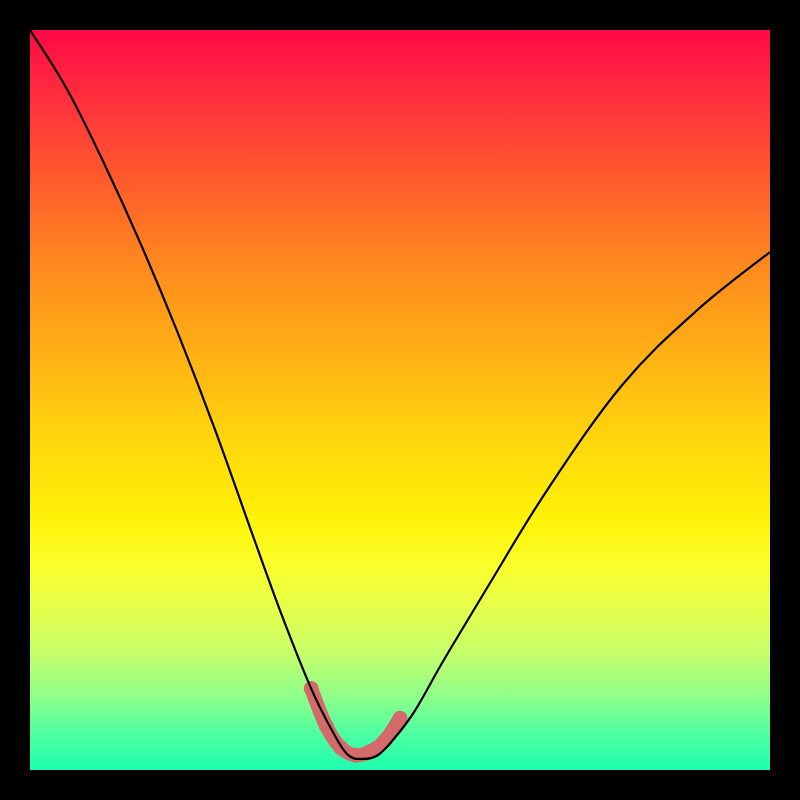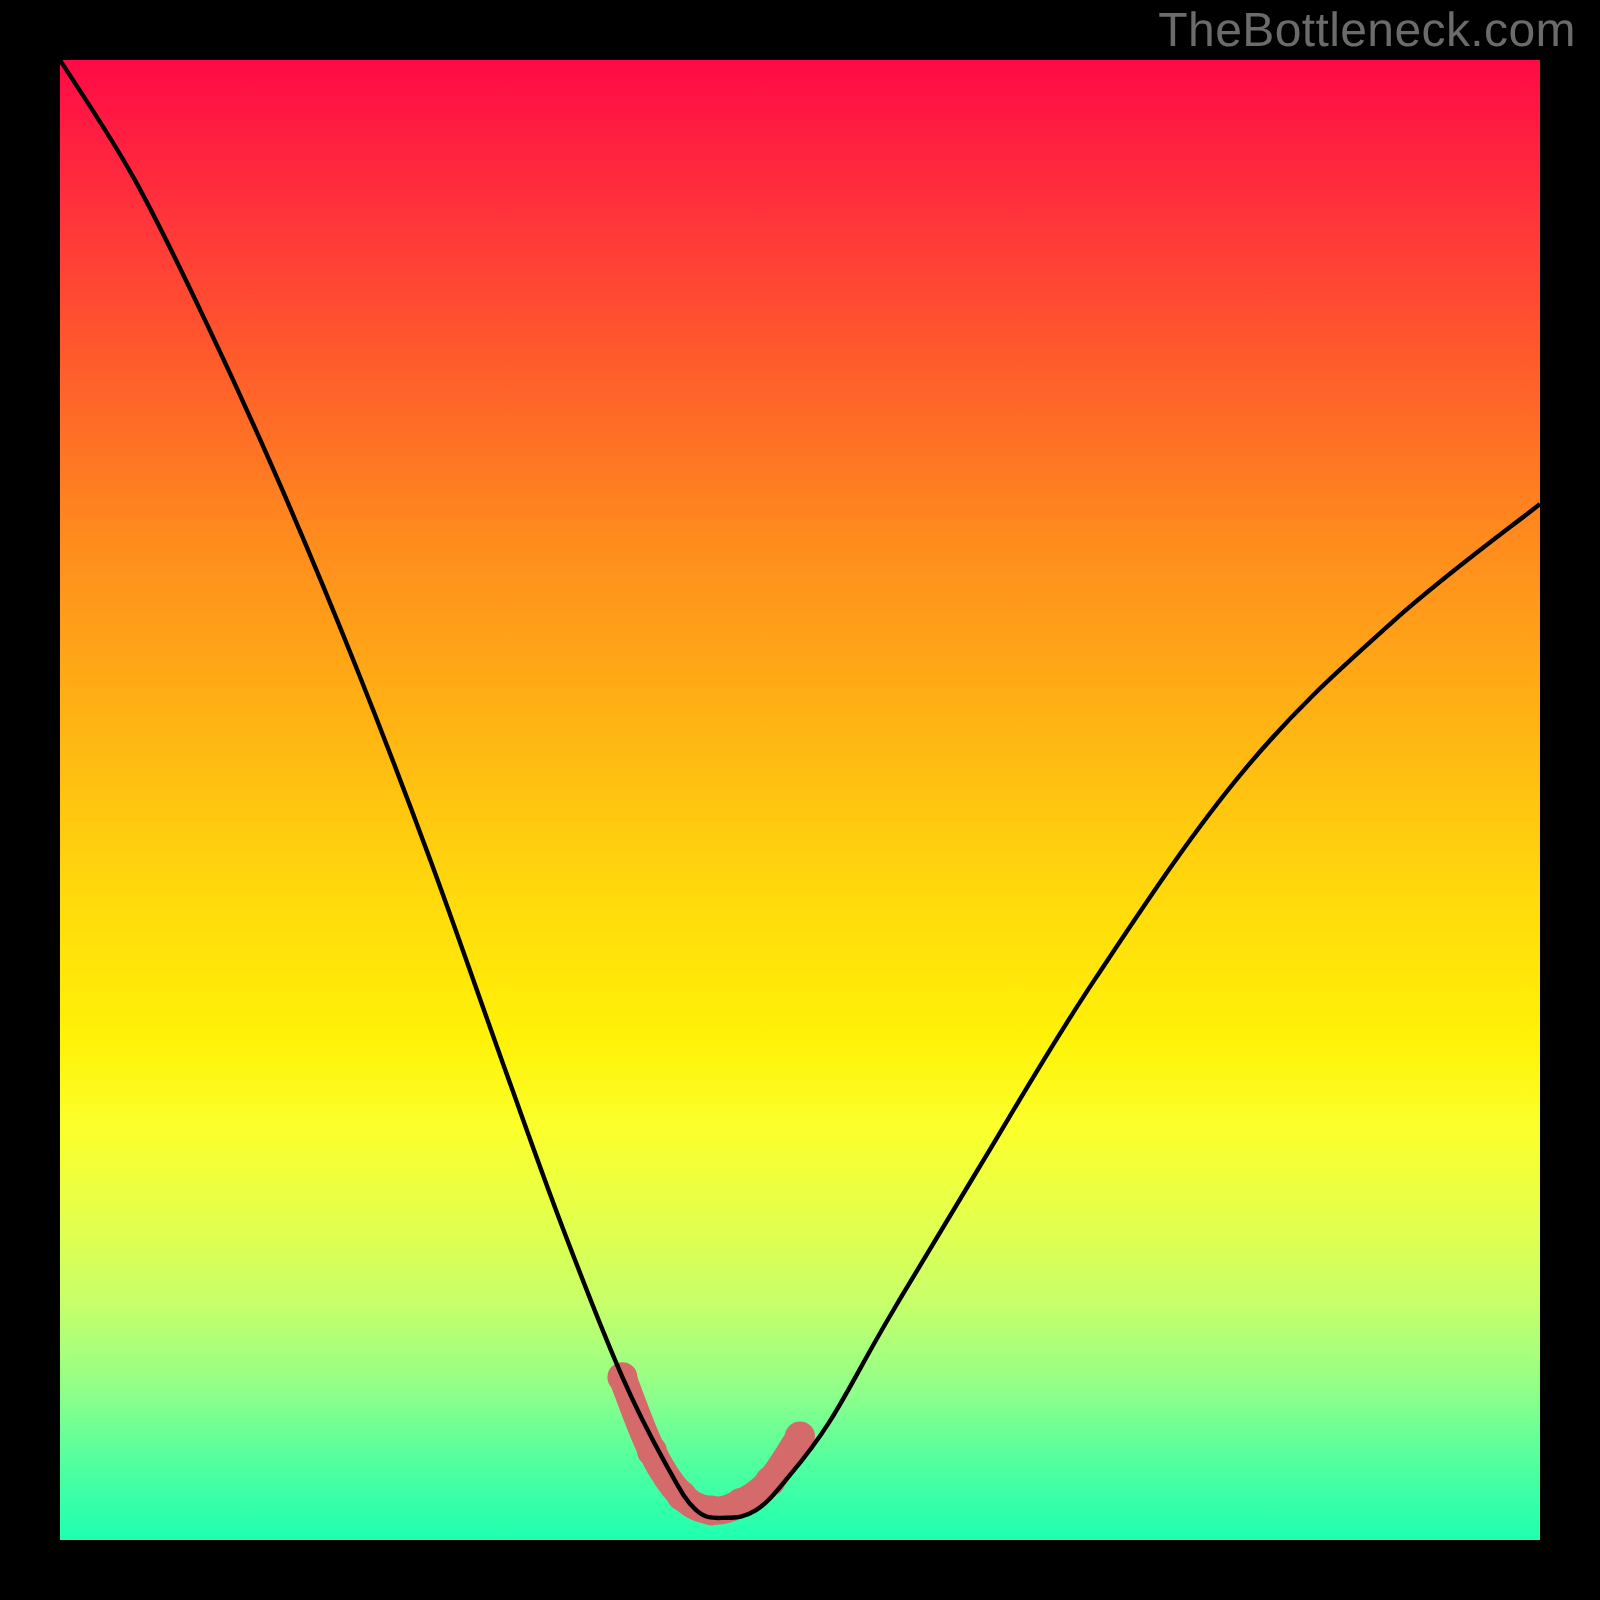--- a/index.html
+++ b/index.html
@@ -71,21 +71,20 @@
     stroke-linejoin: round;
   }
   .valley-dots {
     fill: #d46a6a;
   }
 </style>
 </head>
 <body>
 
 <div class="frame">
-  <div class="watermark">TheBottleneck.com</div>
   <div class="plot">
     <svg class="curves" viewBox="0 0 740 740" preserveAspectRatio="none">
       <g>
         <path id="valley-path" class="valley-fill" d="M 281.2 658.6 C 283.864 665.26, 290.67199999999997 684.9440000000001, 296 695.6 C 301.32800000000003 706.256, 305.472 712.472, 310.8 717.8 C 316.12800000000004 723.1279999999999, 320.272 724.534, 325.6 725.2 C 330.92800000000005 725.8660000000001, 335.07200000000006 724.164, 340.40000000000003 721.5 C 345.728 718.836, 349.872 716.394, 355.2 710.4 C 360.52799999999996 704.406, 367.336 692.196, 370 688.2"></path>
         <g id="valley-dots">
             <circle cx="281.2" cy="658.6" r="7.5" class="valley-dots"></circle>
             <circle cx="296" cy="695.6" r="7.5" class="valley-dots"></circle>
             <circle cx="310.8" cy="717.8" r="7.5" class="valley-dots"></circle>
             <circle cx="325.6" cy="725.2" r="7.5" class="valley-dots"></circle>
             <circle cx="340.40000000000003" cy="721.5" r="7.5" class="valley-dots"></circle>

